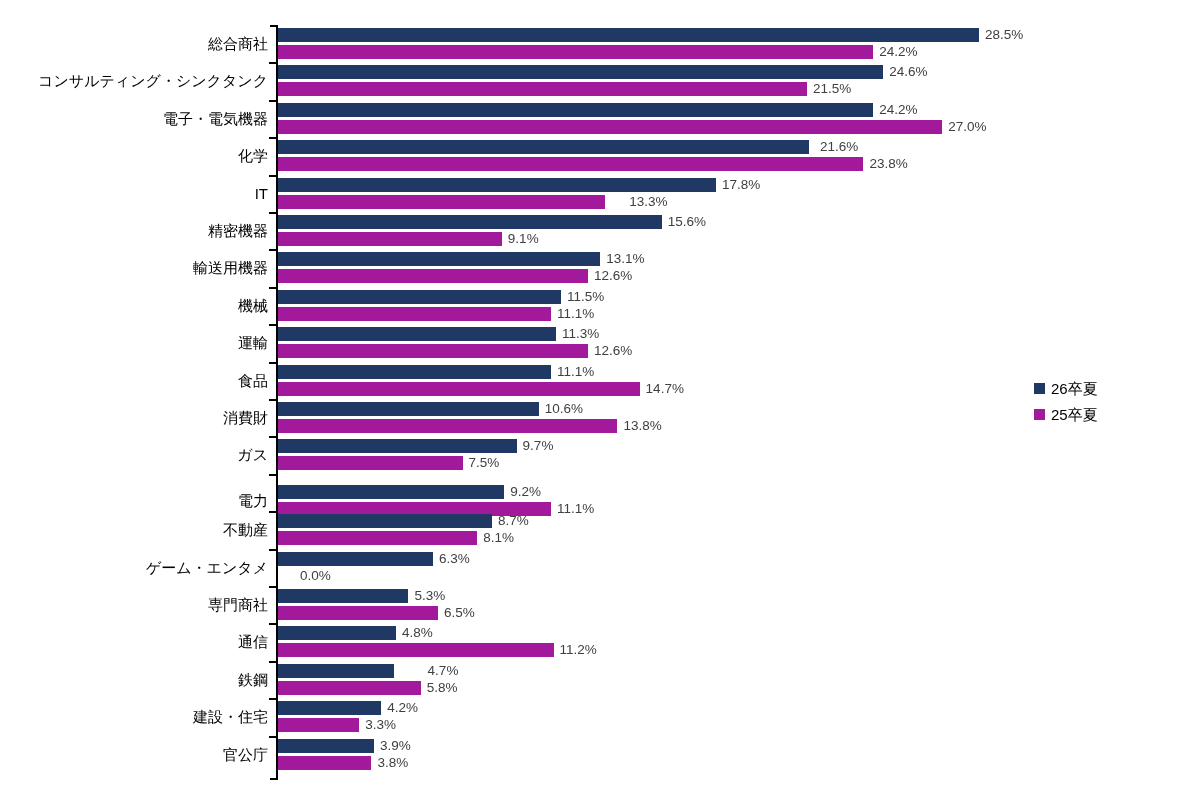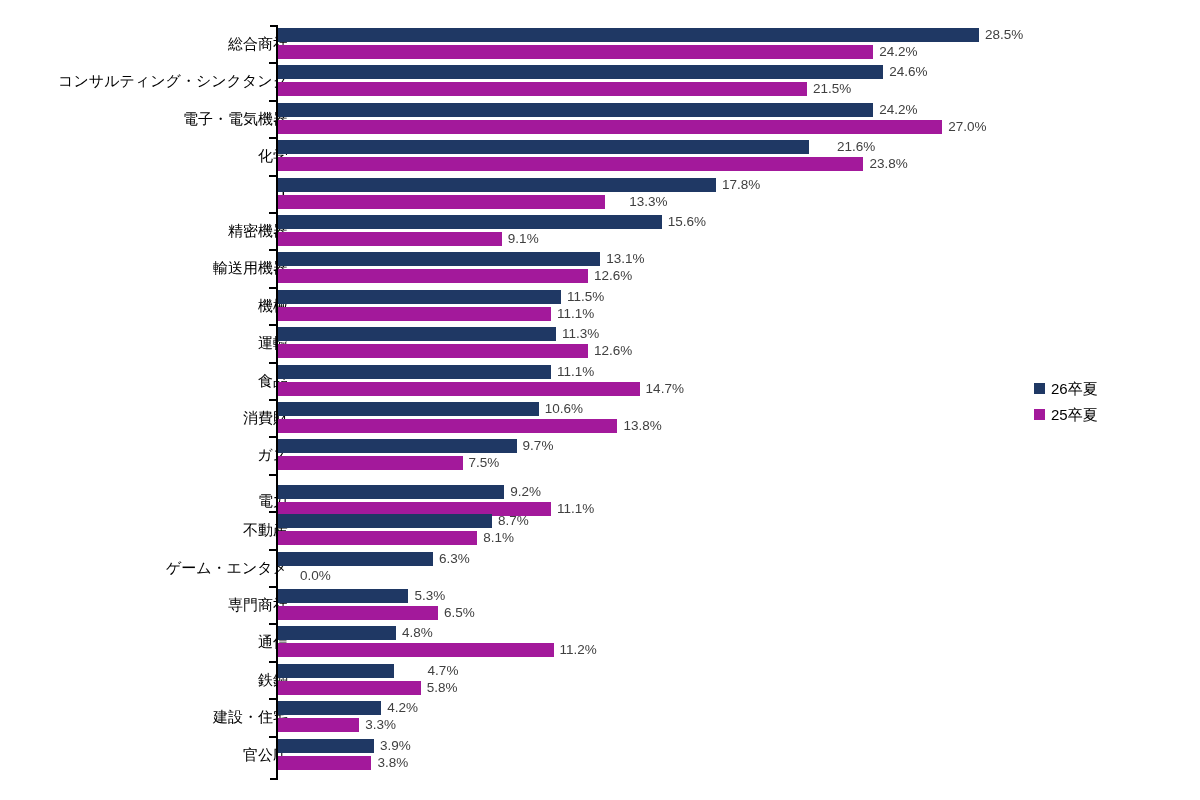--- a/index.html
+++ b/index.html
@@ -66,21 +66,20 @@
   .cat-label {
     position: absolute;
     left: 0;
     width: 268px;
     text-align: right;
     color: #000000;
     font-size: 15px;
     line-height: 1;
     white-space: nowrap;
     top: 11px;
-    margin-left: 20px;
   }
 
   .bar-wrap {
     position: absolute;
     left: 278px;
     height: 14px;
   }
   .bar-wrap.series-0 { top: 3px; }
   .bar-wrap.series-1 { top: 20px; }
 
@@ -192,21 +191,21 @@
           </div>
           <div class="bar-wrap series-1">
             <div class="bar c1" style="width: 664.2px;"></div>
             <div class="val-label" style="left: 664.2px;">27.0%</div>
           </div>
         </div>
         <div class="row" style="top: 137.2px;">
           <div class="cat-label">化学</div>
           <div class="bar-wrap series-0">
             <div class="bar c0" style="width: 531.36px;"></div>
-            <div class="val-label" style="left: 553px;">21.6%</div>
+            <div class="val-label" style="left: 536px;">21.6%</div>
           </div>
           <div class="bar-wrap series-1">
             <div class="bar c1" style="width: 585.48px;"></div>
             <div class="val-label" style="left: 585.48px;">23.8%</div>
           </div>
         </div>
         <div class="row" style="top: 174.6px;">
           <div class="cat-label">IT</div>
           <div class="bar-wrap series-0">
             <div class="bar c0" style="width: 437.88px;"></div>

